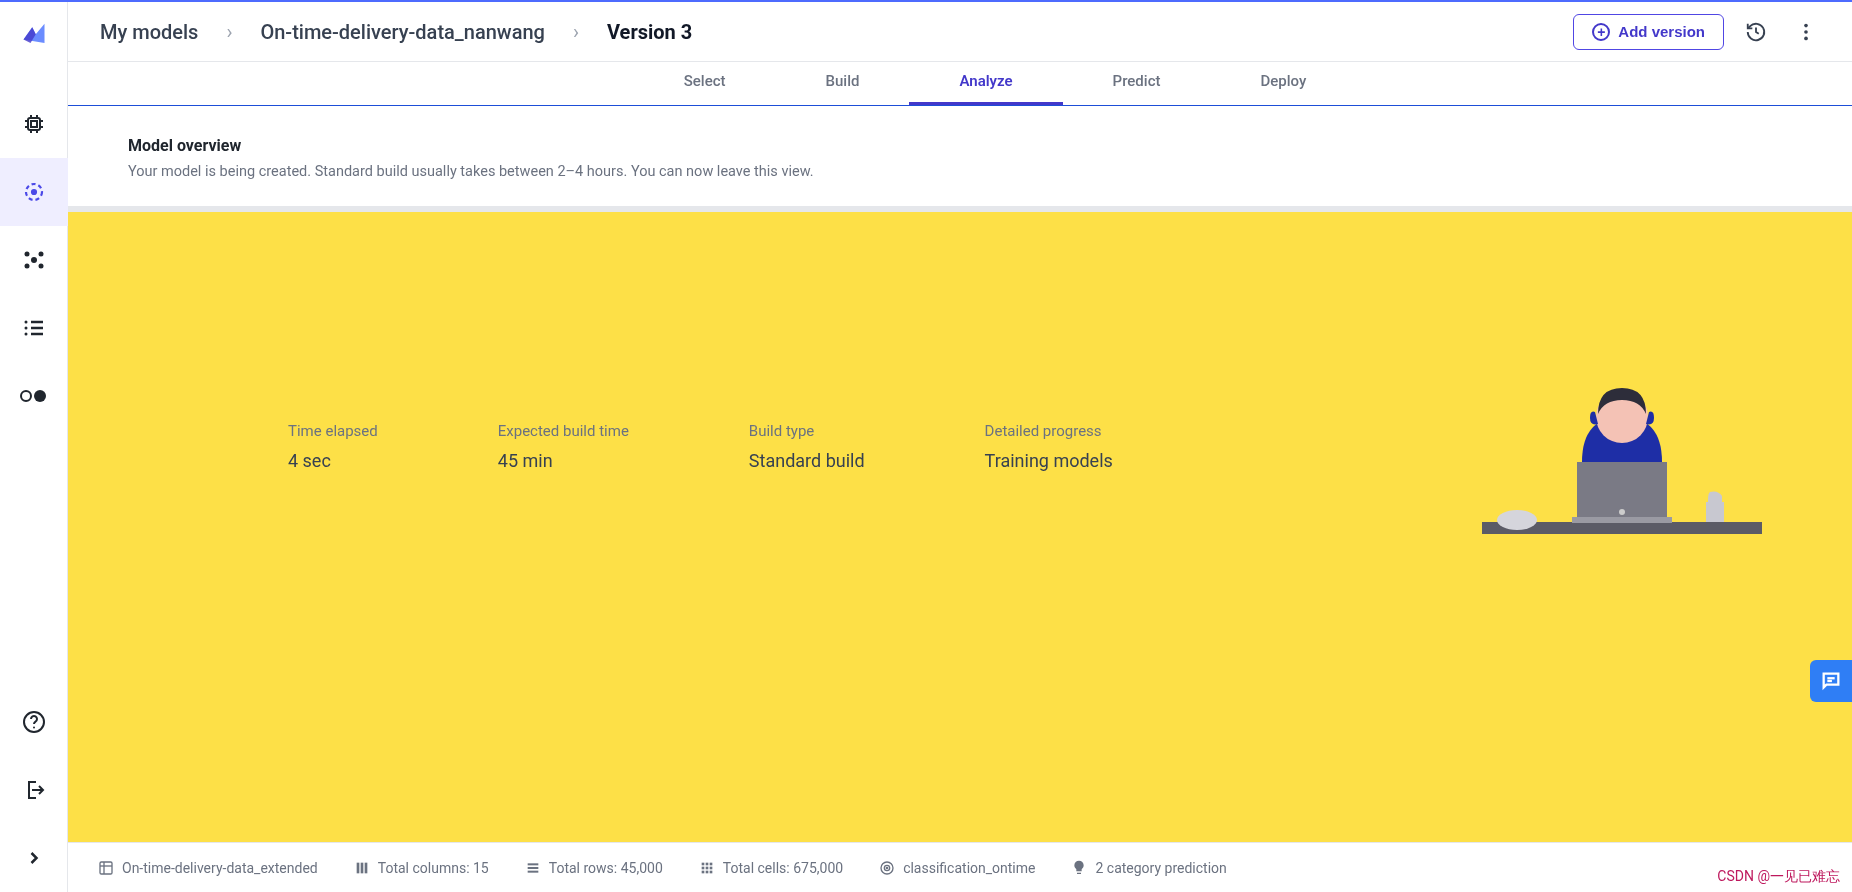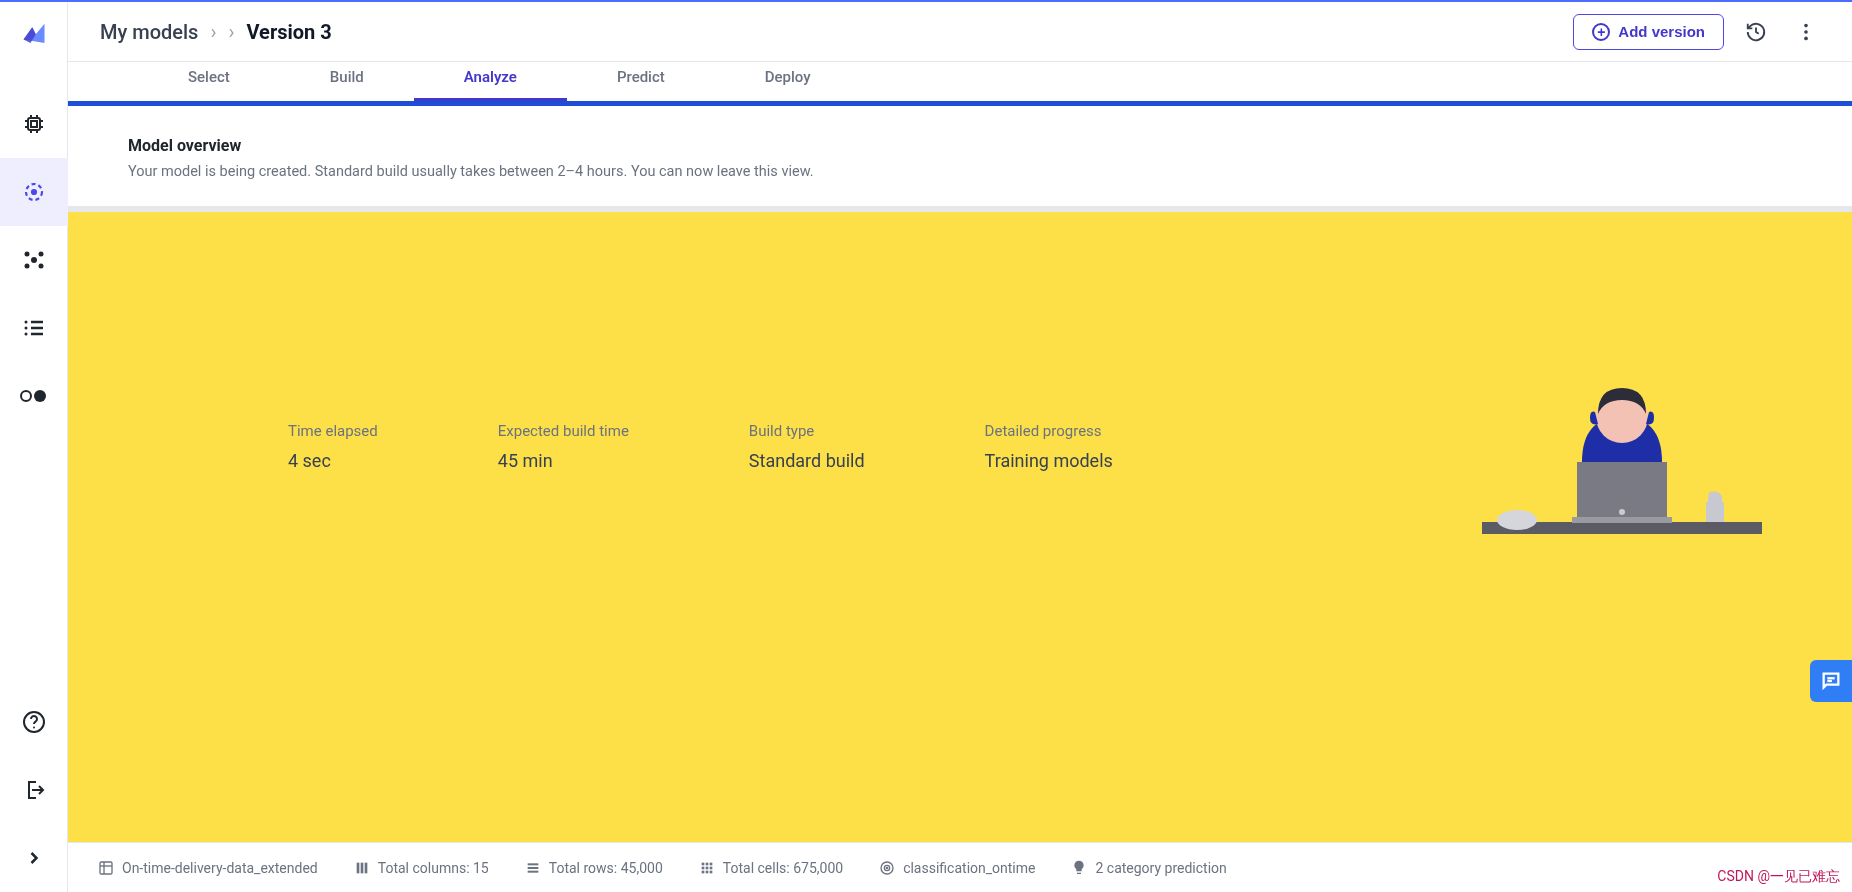--- a/index.html
+++ b/index.html
@@ -5,29 +5,29 @@
 * { box-sizing: border-box; margin: 0; padding: 0; }
 body { font-family: -apple-system, BlinkMacSystemFont, "Segoe UI", Roboto, Helvetica, Arial, sans-serif; color: #20262e; background: #fff; height: 892px; width: 1852px; overflow: hidden; position: relative; border-top: 2px solid #4d6bfe; }
 .app { display: flex; height: 100%; }
 .sidebar { width: 68px; background: #fff; border-right: 1px solid #e5e7eb; display: flex; flex-direction: column; align-items: center; padding-top: 20px; }
 .sidebar .logo { width: 28px; height: 28px; margin-bottom: 40px; }
 .sidebar .nav-item { width: 68px; height: 68px; display: flex; align-items: center; justify-content: center; cursor: pointer; color: #20262e; }
 .sidebar .nav-item.active { background: #efeeff; color: #4b49e8; }
 .sidebar .spacer { flex: 1; }
 .main { flex: 1; display: flex; flex-direction: column; }
 .topbar { height: 60px; display: flex; align-items: center; padding: 0 28px 0 32px; border-bottom: 1px solid #e5e7eb; }
-.crumbs { display: flex; align-items: center; gap: 12px; font-size: 20px; }
+.crumbs { display: flex; align-items: center; gap: 28px; font-size: 20px; }
 .crumb { color: #374151; font-weight: 500; }
 .crumb.current { font-weight: 700; color: #111827; }
 .chev { color: #9ca3af; }
 .topbar .right { margin-left: auto; display: flex; align-items: center; gap: 14px; }
 .btn-add { border: 1px solid #5046e4; color: #4338ca; background: #fff; padding: 8px 18px; border-radius: 6px; font-weight: 600; font-size: 15px; display: flex; align-items: center; gap: 8px; cursor: pointer; }
 .btn-add .plus { width: 18px; height: 18px; border: 2px solid #4338ca; border-radius: 50%; display: inline-flex; align-items: center; justify-content: center; font-size: 14px; line-height: 1; }
 .icon-btn { width: 36px; height: 36px; display: flex; align-items: center; justify-content: center; cursor: pointer; color: #374151; }
-.tabs { height: 44px; display: flex; align-items: flex-end; padding-left: 70px; border-bottom: 5px solid #1d4ed8; gap: 0; }
+.tabs { height: 44px; display: flex; align-items: flex-end; padding-left: 70px; border-bottom: 1px solid #1d4ed8; gap: 0; justify-content: center; }
 .tab { padding: 0 50px 12px; color: #6b7280; font-size: 15px; font-weight: 500; cursor: pointer; border-bottom: 3px solid transparent; }
 .tab.active { color: #4338ca; font-weight: 600; border-bottom-color: #4338ca; }
 .header-block { padding: 30px 60px 26px; border-bottom: 6px solid #e5e7eb; }
 .header-block h1 { font-size: 16px; font-weight: 700; margin-bottom: 8px; }
 .header-block p { color: #6b7280; font-size: 14.5px; }
 .content { flex: 1; background: #fde047; position: relative; }
 .stats { display: flex; gap: 120px; padding: 0 0 0 220px; position: absolute; top: 210px; }
 .stat { display: flex; flex-direction: column; gap: 10px; }
 .stat .label { color: #6b7280; font-size: 15px; }
 .stat .value { color: #374151; font-size: 18px; }
@@ -114,20 +114,21 @@
           <path d="M9 6l6 6-6 6"></path>
         </svg>
     </div>
   </div>
 
   <div class="main">
     <div class="topbar">
       <div class="crumbs">
         <span class="crumb">My models</span>
         <span class="chev">›</span>
+        <span class="crumb">On-time-delivery-data_nanwang</span>
         <span class="chev">›</span>
         <span class="crumb current">Version 3</span>
       </div>
       <div class="right">
         <button class="btn-add">
           <span class="plus">+</span>
           <span>Add version</span>
         </button>
         <div class="icon-btn">
           <svg width="22" height="22" viewBox="0 0 24 24" fill="none" stroke="currentColor" stroke-width="2">

